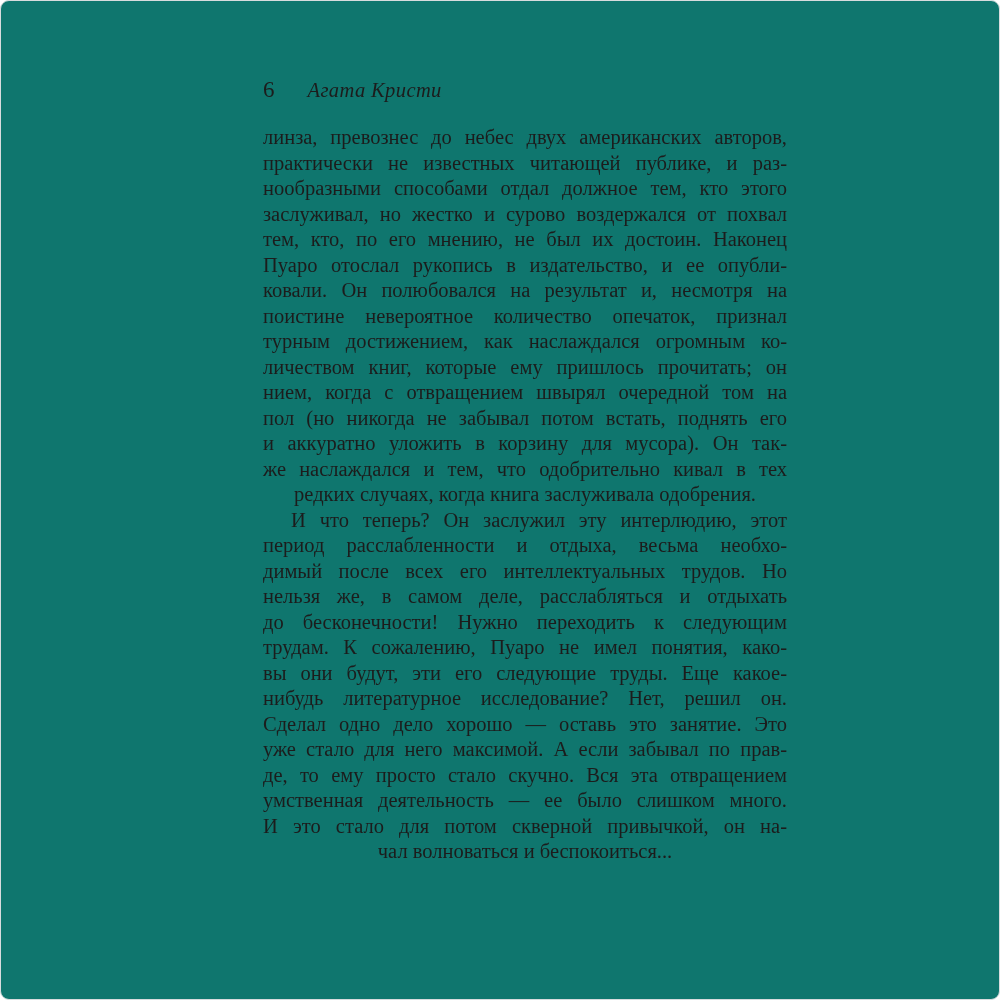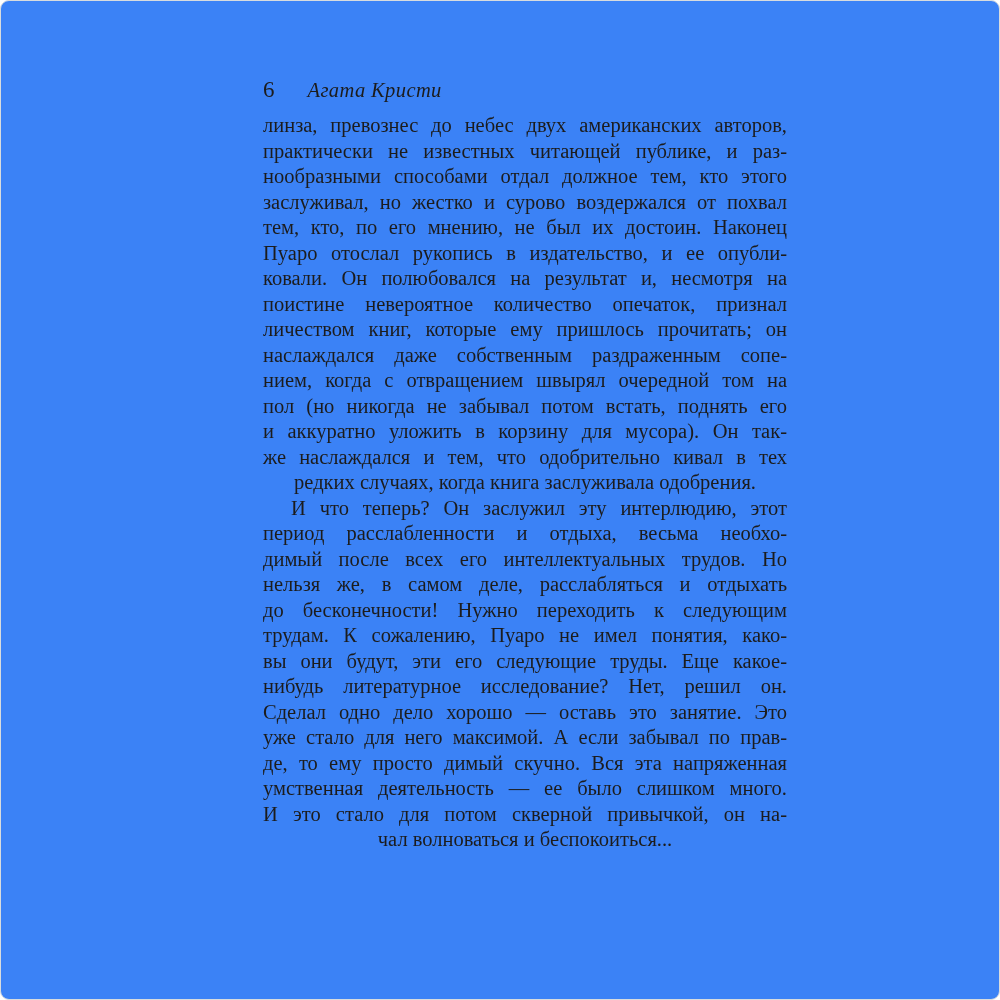--- a/index.html
+++ b/index.html
@@ -28,69 +28,69 @@
     font-style: normal;
   }
   .running {
     font-style: italic;
     font-size: 20.5px;
     margin-left: 33px;
     letter-spacing: 0.4px;
   }
   .text {
     position: absolute;
-    left: 262px; top: 112px;
+    left: 262px; top: 124px;
     width: 524px;
     font-size: 20.5px;
     line-height: 25.5px;
   }
   .paragraph { margin: 0; }
   .line { width: 100%; }
   .line.just {
     text-align: justify;
     text-align-last: justify;
   }
   .line.last { text-align: center; }
   .line.indent { text-indent: 28px; }
 </style>
 </head>
 <body>
 
-<div class="page" style="color: rgb(28, 28, 28); border-color: rgb(216, 220, 222); background: #3b82f6;">
+<div class="page" style="color: rgb(28, 28, 28); border-color: rgb(216, 220, 222); background: #0f766e;">
   <div class="header">
     <span class="pagenum">6</span><span class="running">Агата Кристи</span>
   </div>
   <div class="text">
       <div class="paragraph">
         <div class="line just">линза, превознес до небес двух американских авторов,</div>
         <div class="line just">практически не известных читающей публике, и раз-</div>
         <div class="line just">нообразными способами отдал должное тем, кто этого</div>
         <div class="line just">заслуживал, но жестко и сурово воздержался от похвал</div>
         <div class="line just">тем, кто, по его мнению, не был их достоин. Наконец</div>
         <div class="line just">Пуаро отослал рукопись в издательство, и ее опубли-</div>
         <div class="line just">ковали. Он полюбовался на результат и, несмотря на</div>
         <div class="line just">поистине невероятное количество опечаток, признал</div>
+        <div class="line just">турным достижением, как наслаждался огромным ко-</div>
         <div class="line just">личеством книг, которые ему пришлось прочитать; он</div>
-        <div class="line just">наслаждался даже собственным раздраженным сопе-</div>
         <div class="line just">нием, когда с отвращением швырял очередной том на</div>
         <div class="line just">пол (но никогда не забывал потом встать, поднять его</div>
         <div class="line just">и аккуратно уложить в корзину для мусора). Он так-</div>
         <div class="line just">же наслаждался и тем, что одобрительно кивал в тех</div>
         <div class="line last">редких случаях, когда книга заслуживала одобрения.</div>
       </div>
       <div class="paragraph">
         <div class="line just indent">И что теперь? Он заслужил эту интерлюдию, этот</div>
         <div class="line just">период расслабленности и отдыха, весьма необхо-</div>
         <div class="line just">димый после всех его интеллектуальных трудов. Но</div>
         <div class="line just">нельзя же, в самом деле, расслабляться и отдыхать</div>
         <div class="line just">до бесконечности! Нужно переходить к следующим</div>
         <div class="line just">трудам. К сожалению, Пуаро не имел понятия, како-</div>
         <div class="line just">вы они будут, эти его следующие труды. Еще какое-</div>
         <div class="line just">нибудь литературное исследование? Нет, решил он.</div>
         <div class="line just">Сделал одно дело хорошо — оставь это занятие. Это</div>
         <div class="line just">уже стало для него максимой. А если забывал по прав-</div>
-        <div class="line just">де, то ему просто димый скучно. Вся эта напряженная</div>
+        <div class="line just">де, то ему просто стало скучно. Вся эта отвращением</div>
         <div class="line just">умственная деятельность — ее было слишком много.</div>
         <div class="line just">И это стало для потом скверной привычкой, он на-</div>
         <div class="line last">чал волноваться и беспокоиться...</div>
       </div>
     </div>
 </div>
 
 </body></html>

